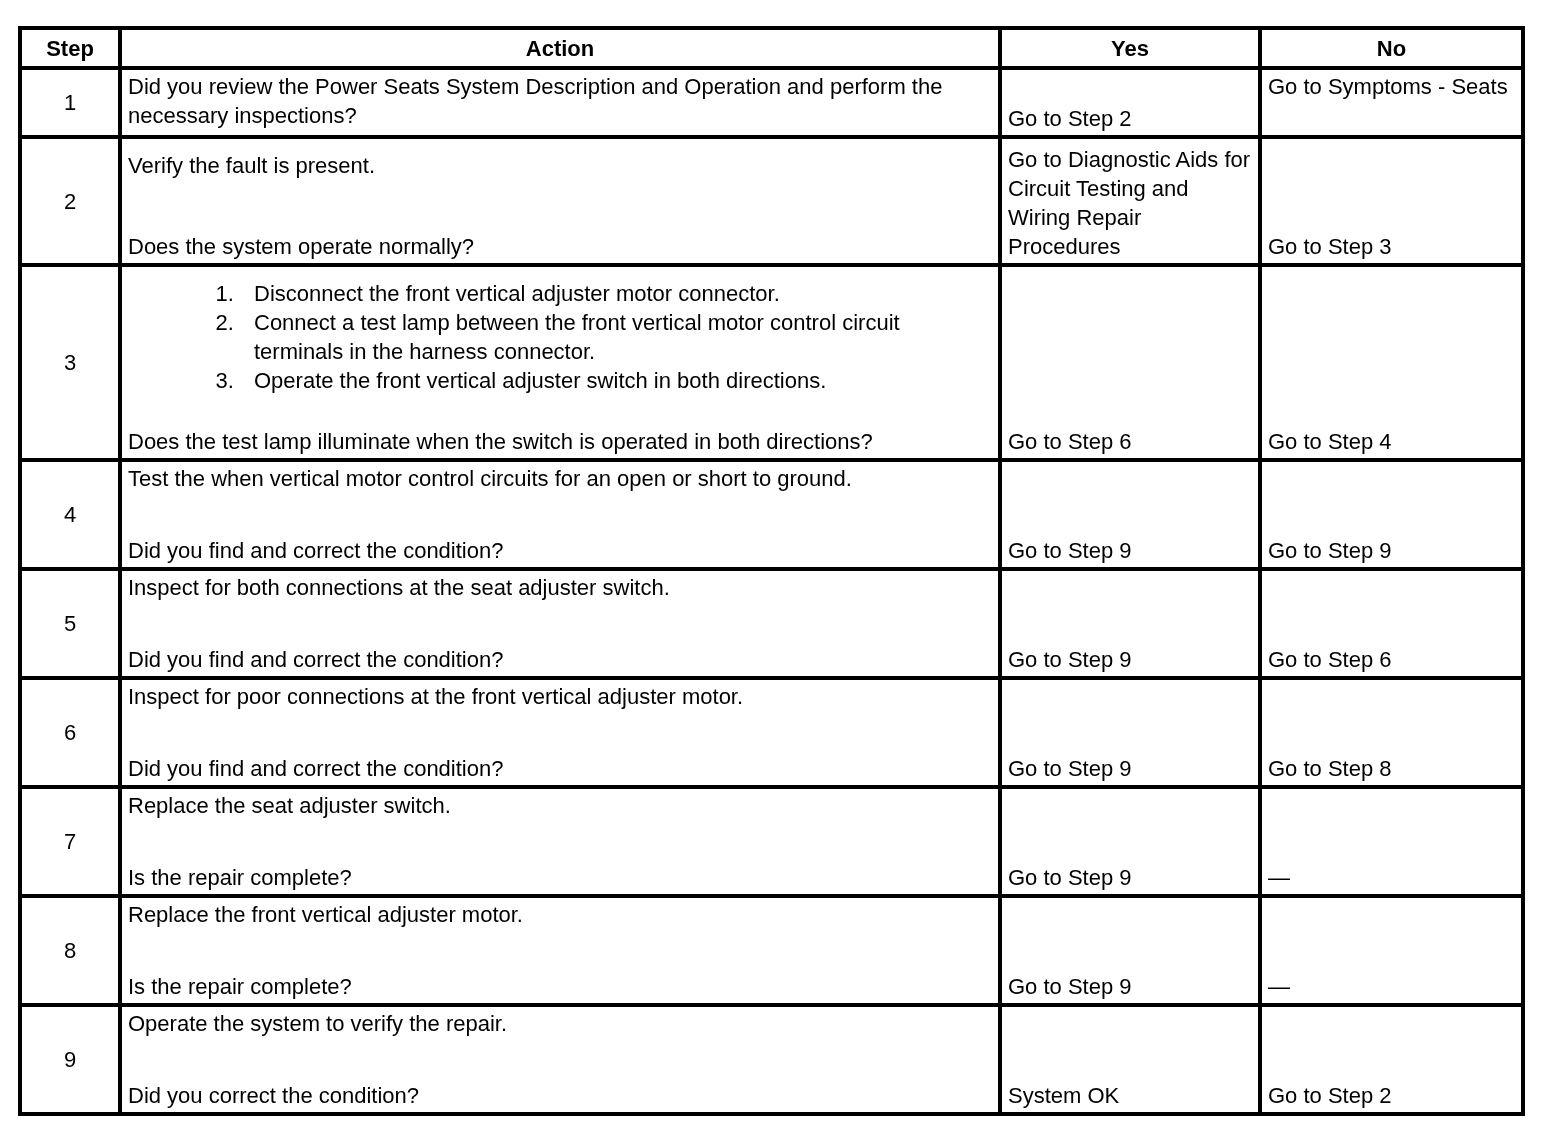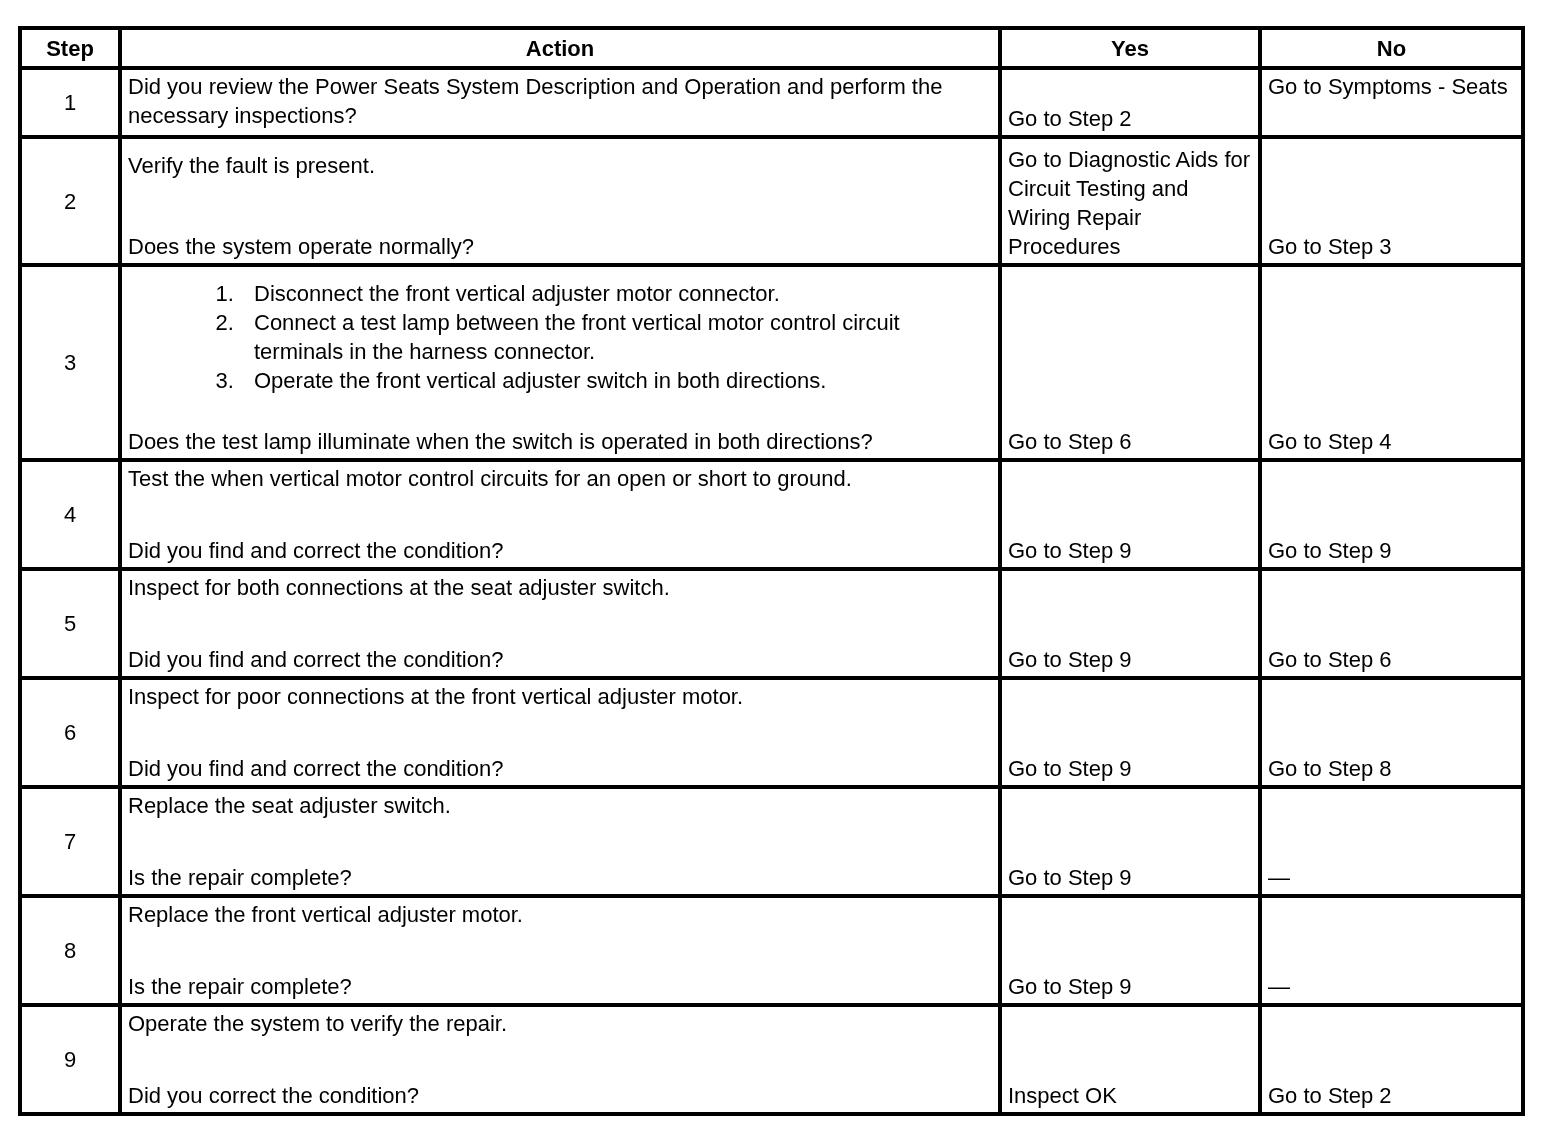--- a/index.html
+++ b/index.html
@@ -136,17 +136,17 @@
   </tr>
 
   <tr style="height:109px">
     <td class="step">9</td>
     <td>
       <div class="action-cell" style="height:103px">
         <div class="top">Operate the system to verify the repair.</div>
         <div class="q">Did you correct the condition?</div>
       </div>
     </td>
-    <td class="yes">Inspect OK</td>
+    <td class="yes">System OK</td>
     <td class="no">Go to Step 2</td>
   </tr>
 </tbody>
   </table>
 
 </body></html>

